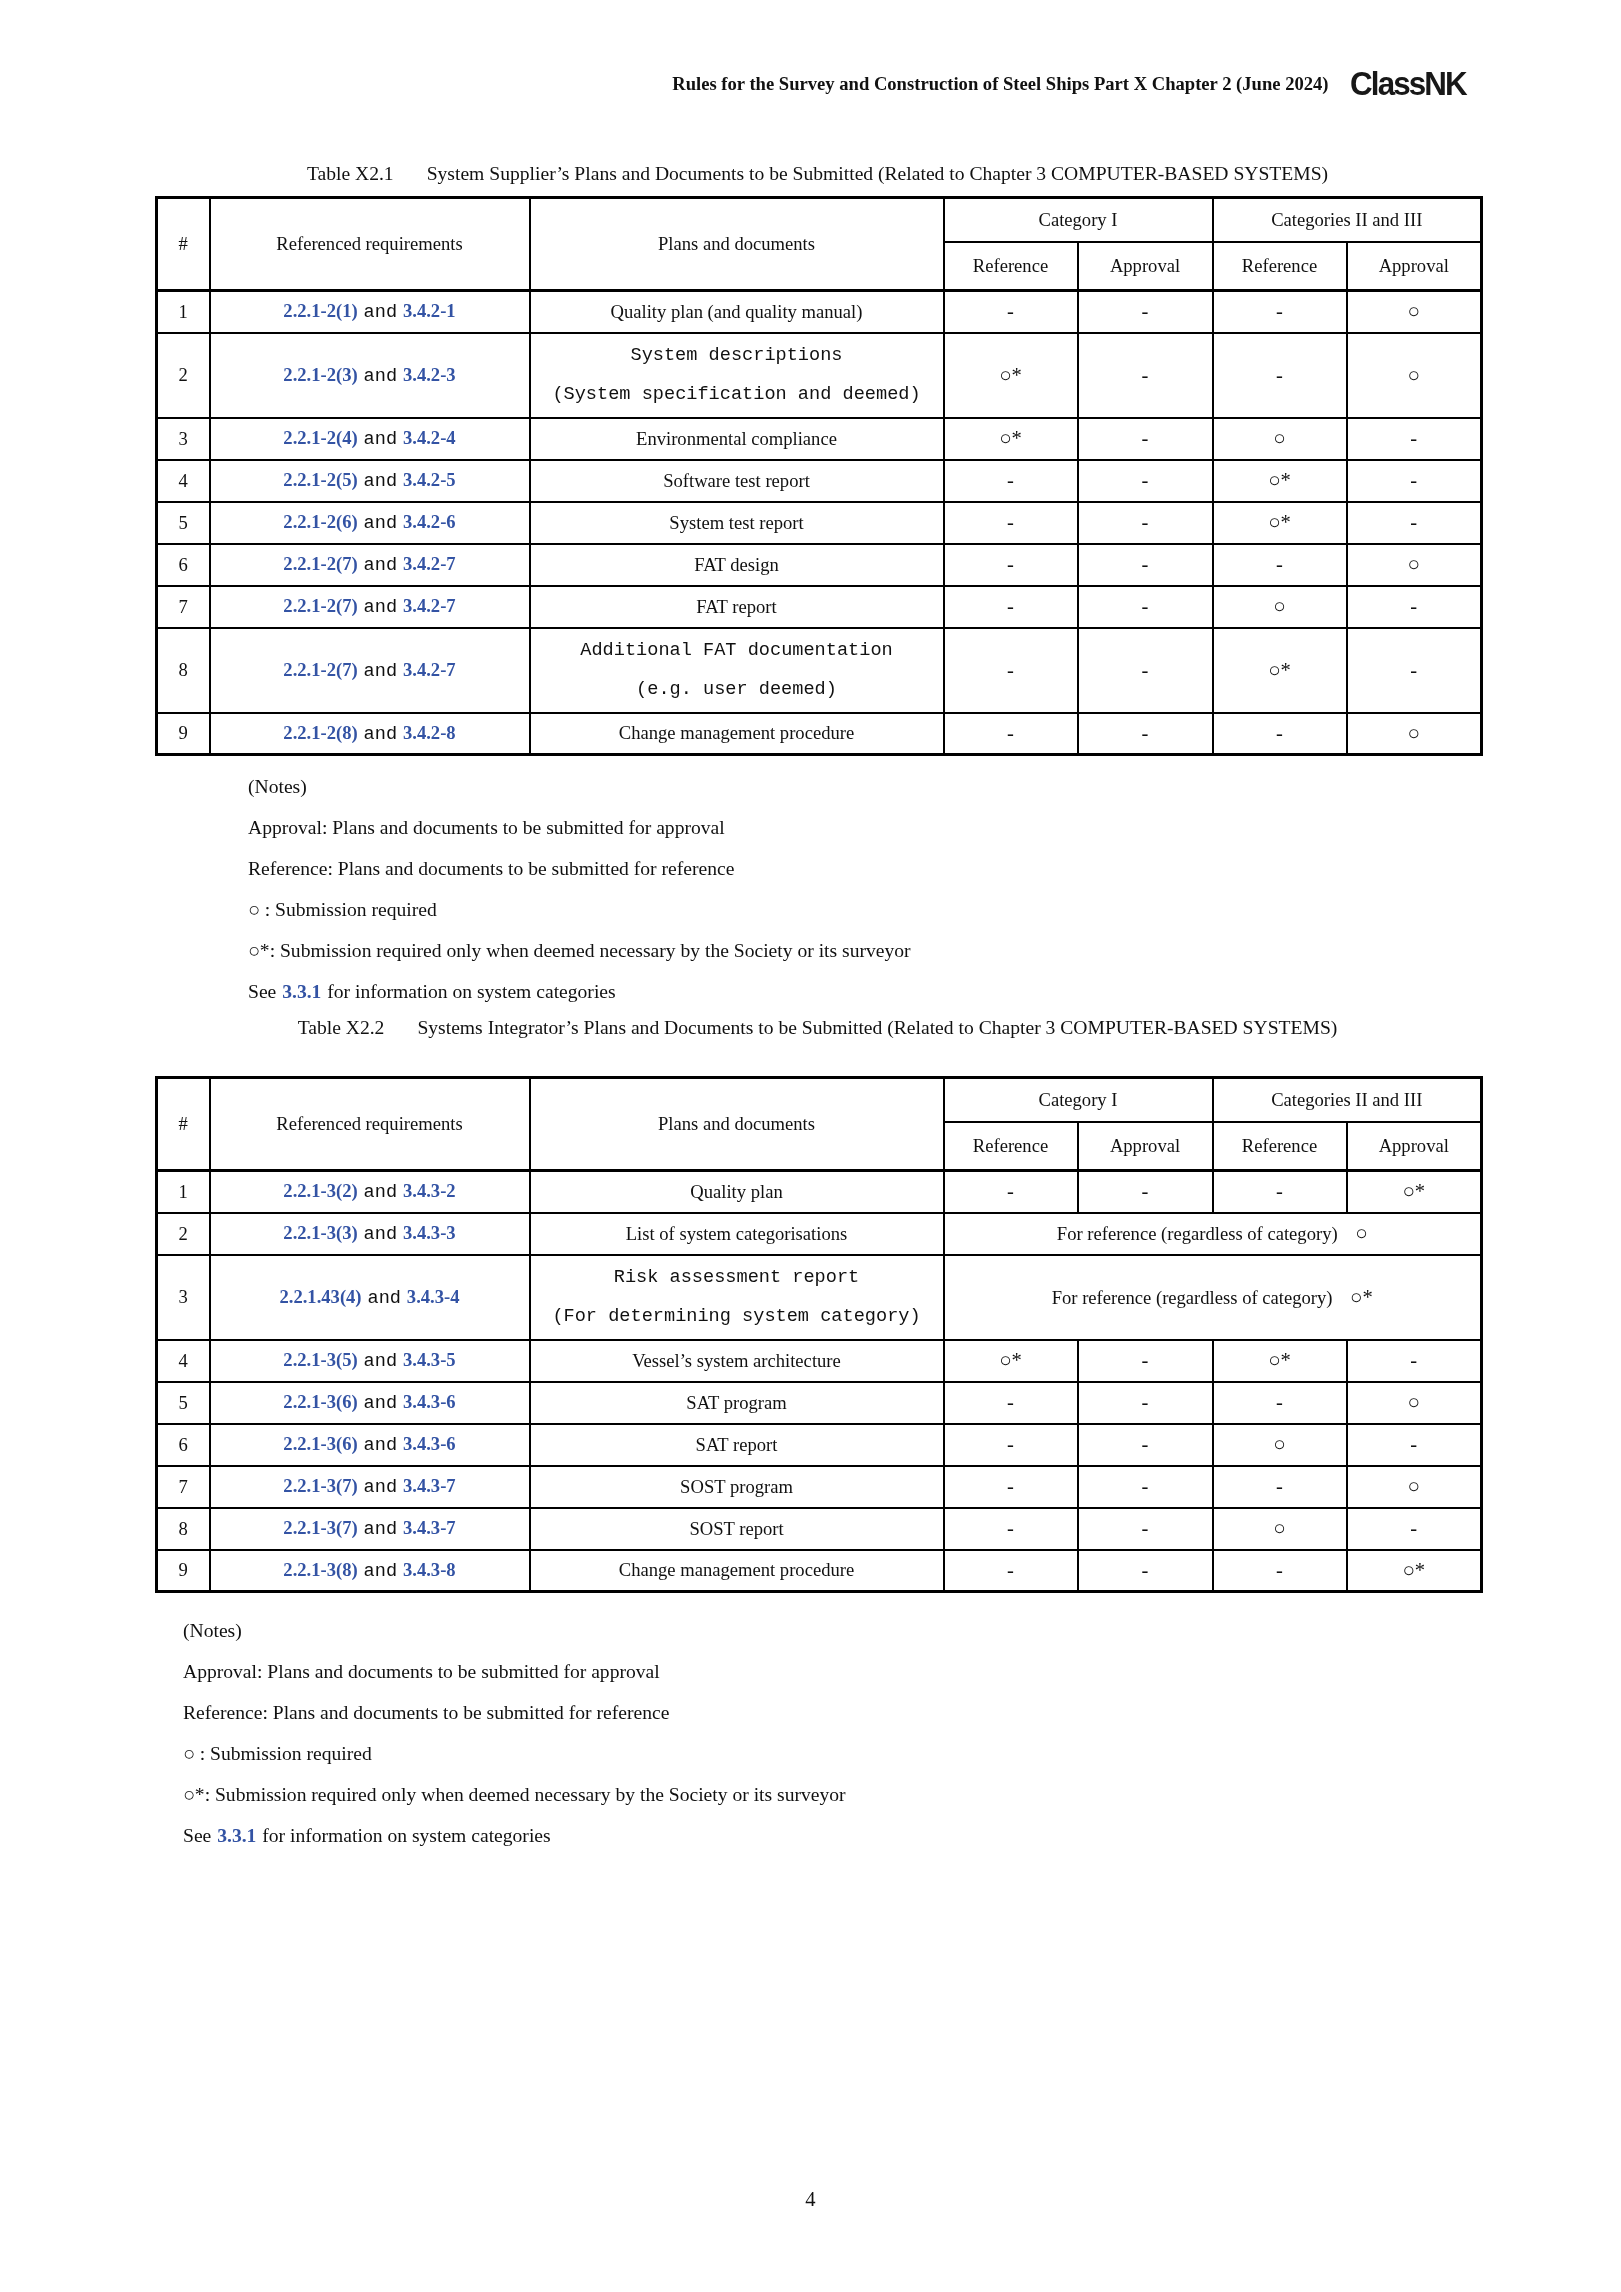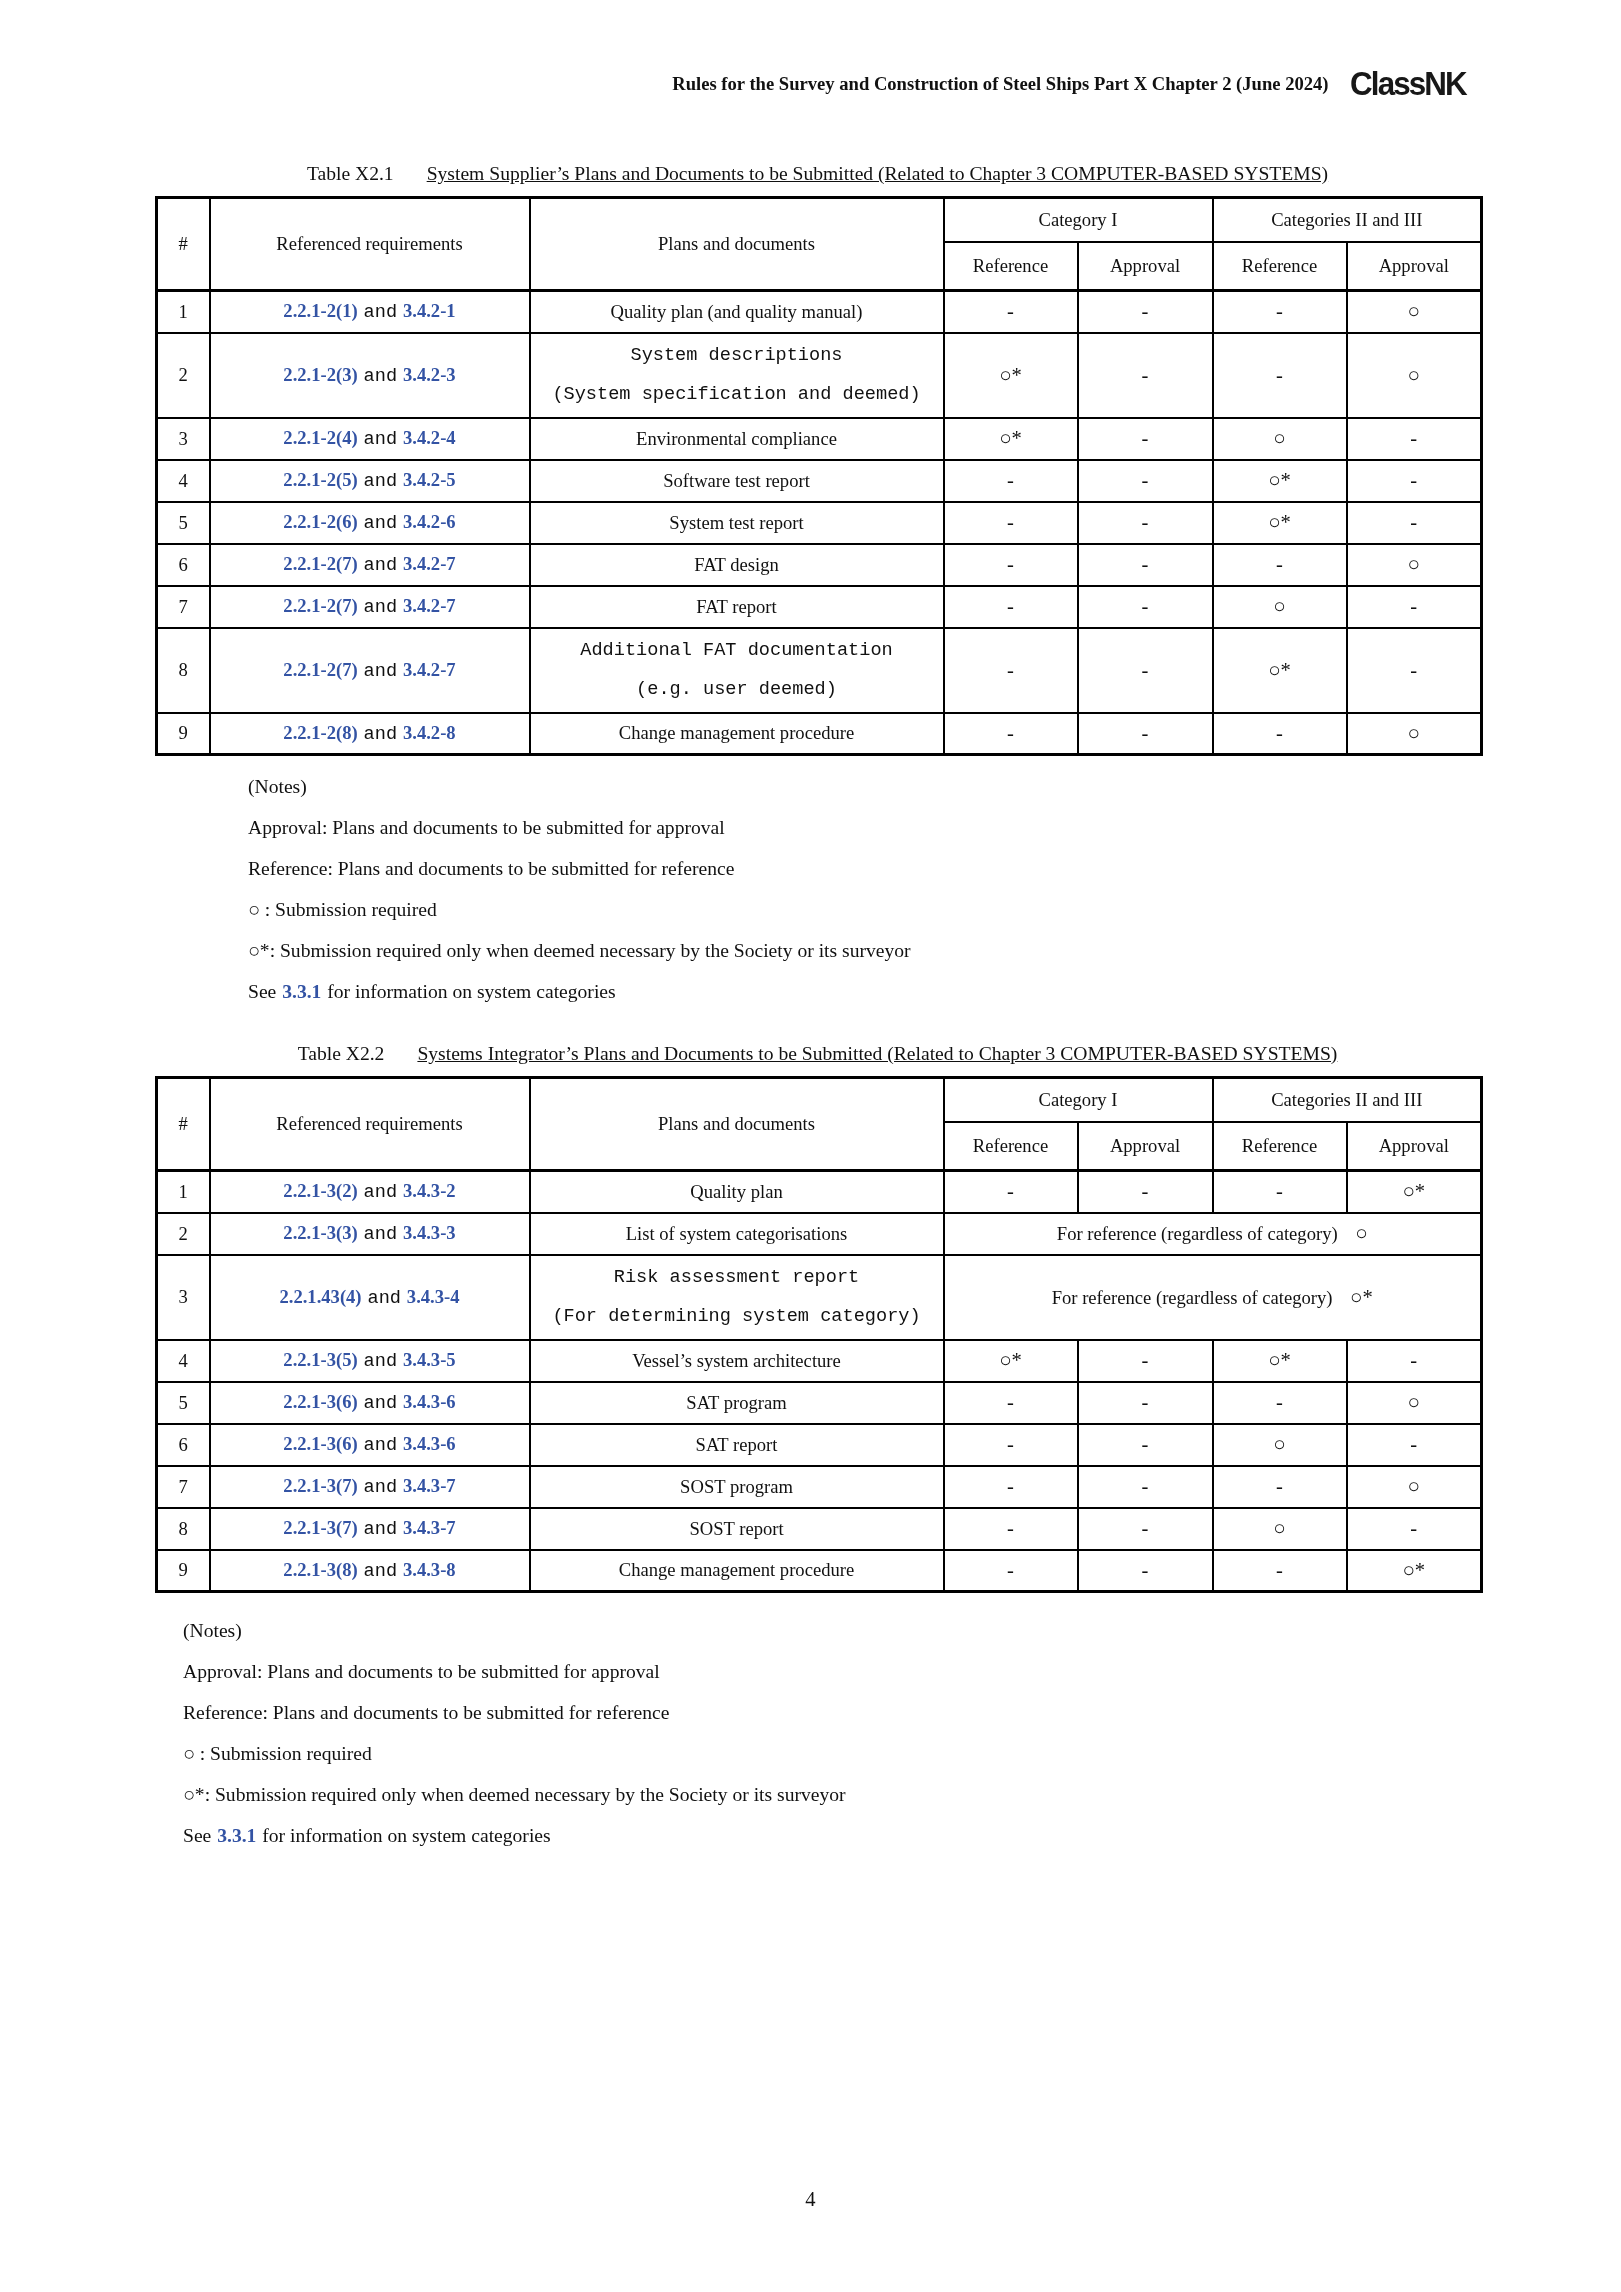--- a/index.html
+++ b/index.html
@@ -24,21 +24,21 @@
     display: inline-block; transform: scaleX(0.95); transform-origin: right center;
     color: #181818; line-height: 1;
   }
 
   
   .table-title {
     position: absolute; left: 155px; width: 1325px;
     text-align: center; font-size: 19.6px; white-space: nowrap;
   }
   .t-label { }
-  .t-caption { margin-left: 33px; text-decoration: underline; }
+  .t-caption { margin-left: 33px; }
 
   
   table.rules-table {
     position: absolute; left: 155px; width: 1325px;
     border-collapse: collapse; table-layout: fixed;
     border: 3.9px solid #000;
     font-size: 18.6px;
   }
   .rules-table th, .rules-table td {
     border-left: 2px solid #000; border-right: 2px solid #000;
@@ -63,21 +63,21 @@
   
   .notes { position: absolute; font-size: 19.6px; }
   .note-line { line-height: 41px; white-space: nowrap; }
   .see-ref { margin: 0 5.9px; }
 
   .notes-1 { top: 766px; left: 248px; }
   .notes-2 { top: 1610px; left: 183px; }
 
   .title-1 { top: 163px; }
   .table-1 { top: 196px; }
-  .title-2 { top: 1043px; }
+  .title-2 { top: 1017px; }
   .table-2 { top: 1076px; }
 
   
   .page-footer {
     position: absolute; top: 2188px; left: 0; width: 100%;
     text-align: center; font-size: 20.6px;
   }
 </style>
 </head>
 <body>

